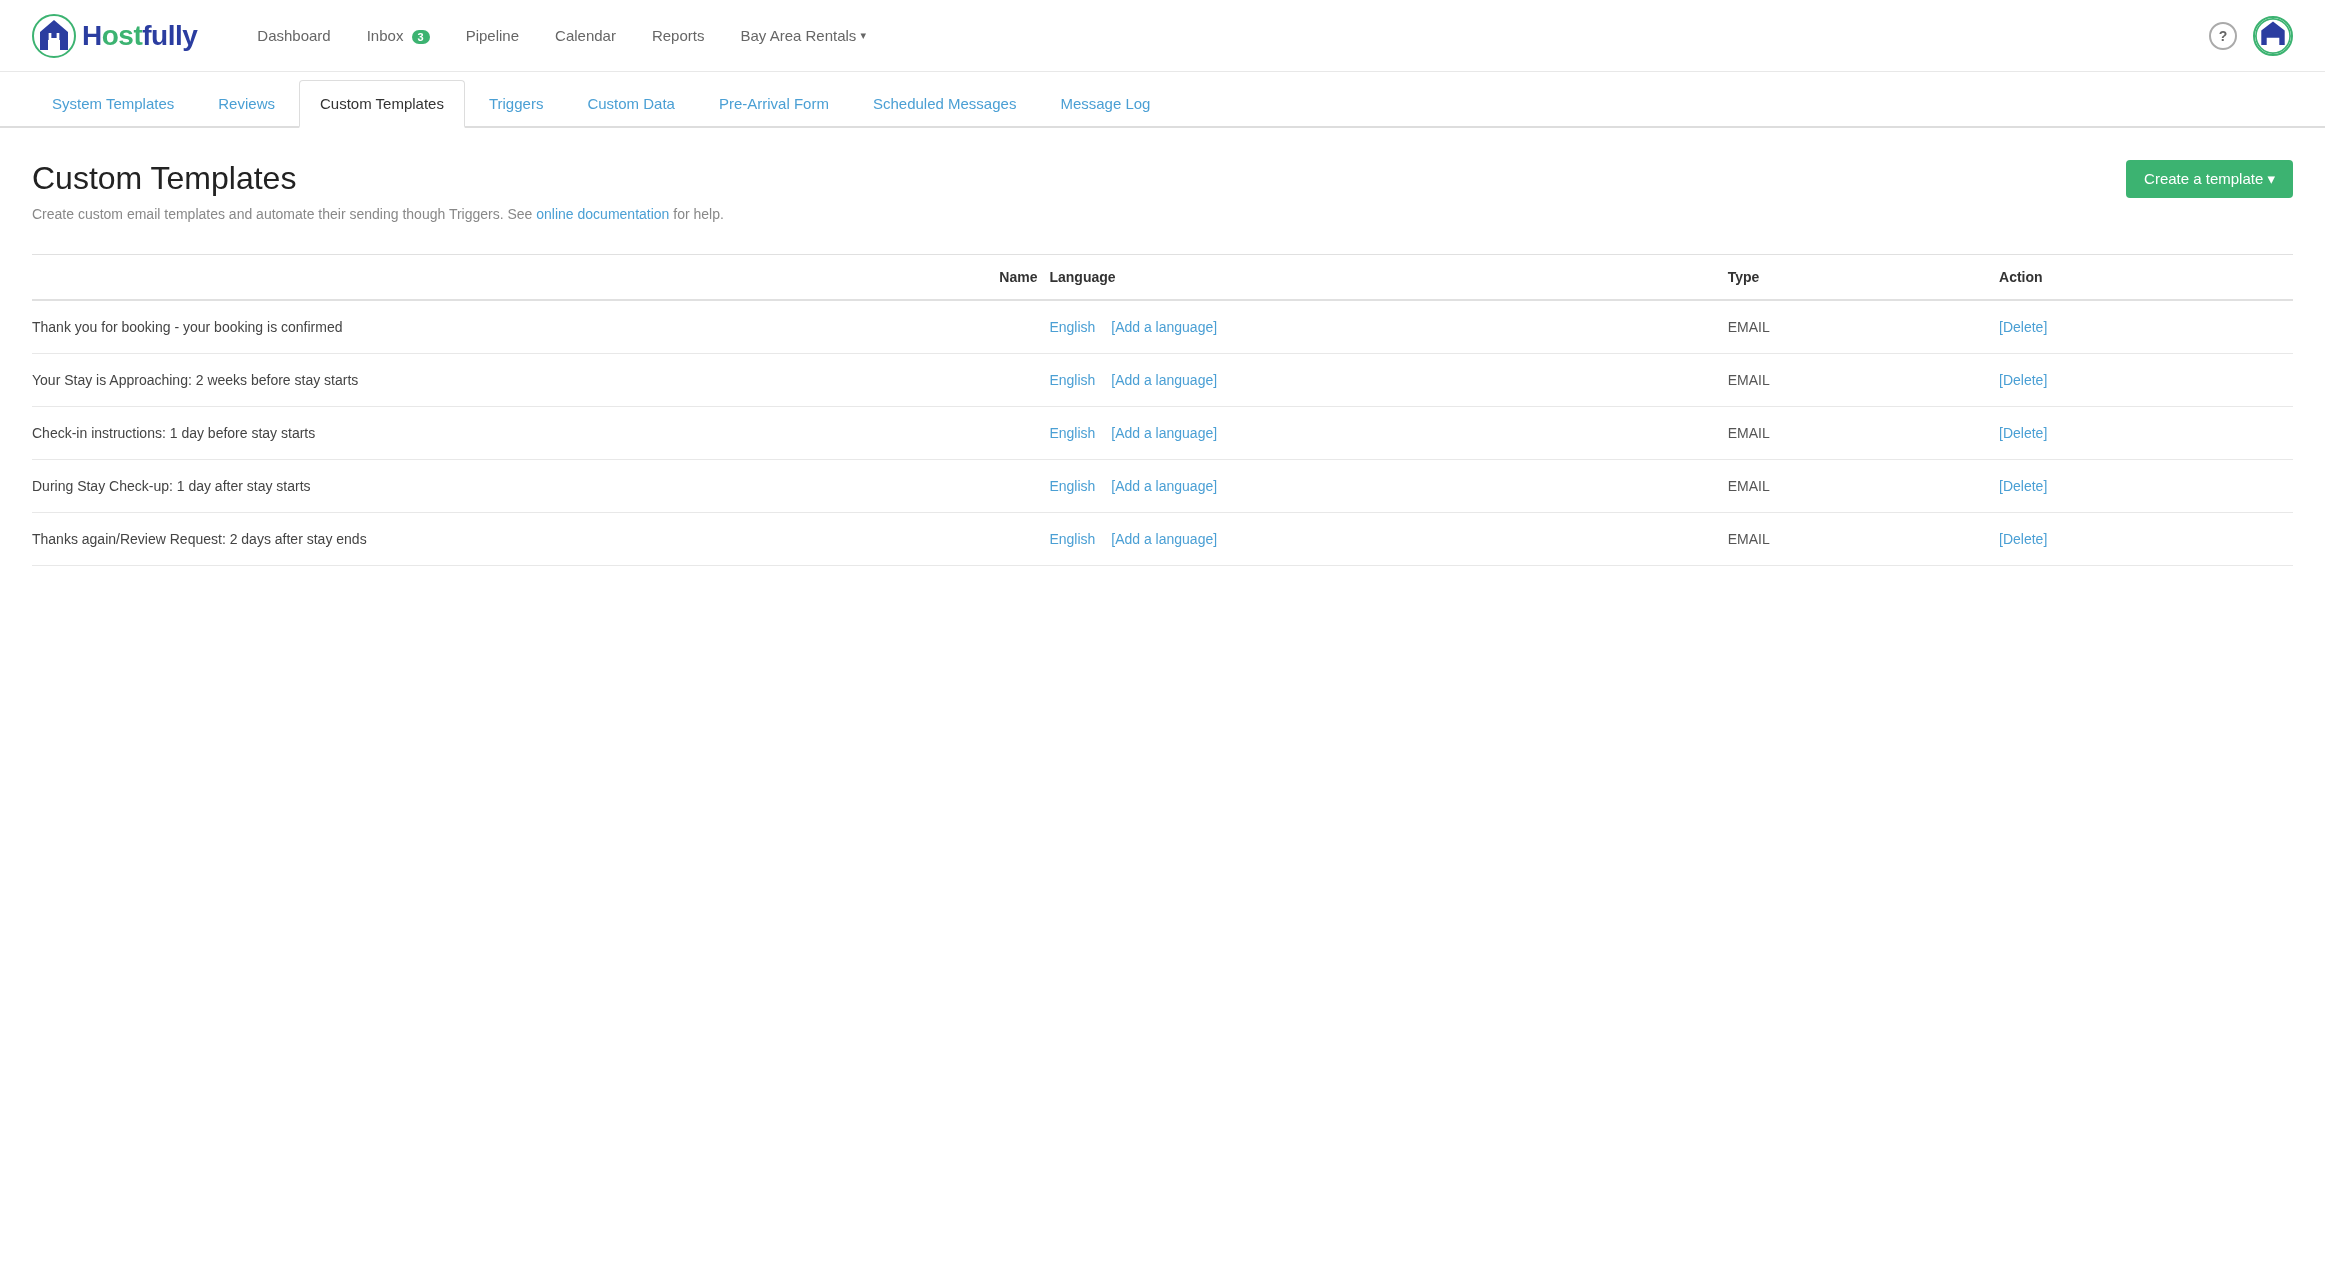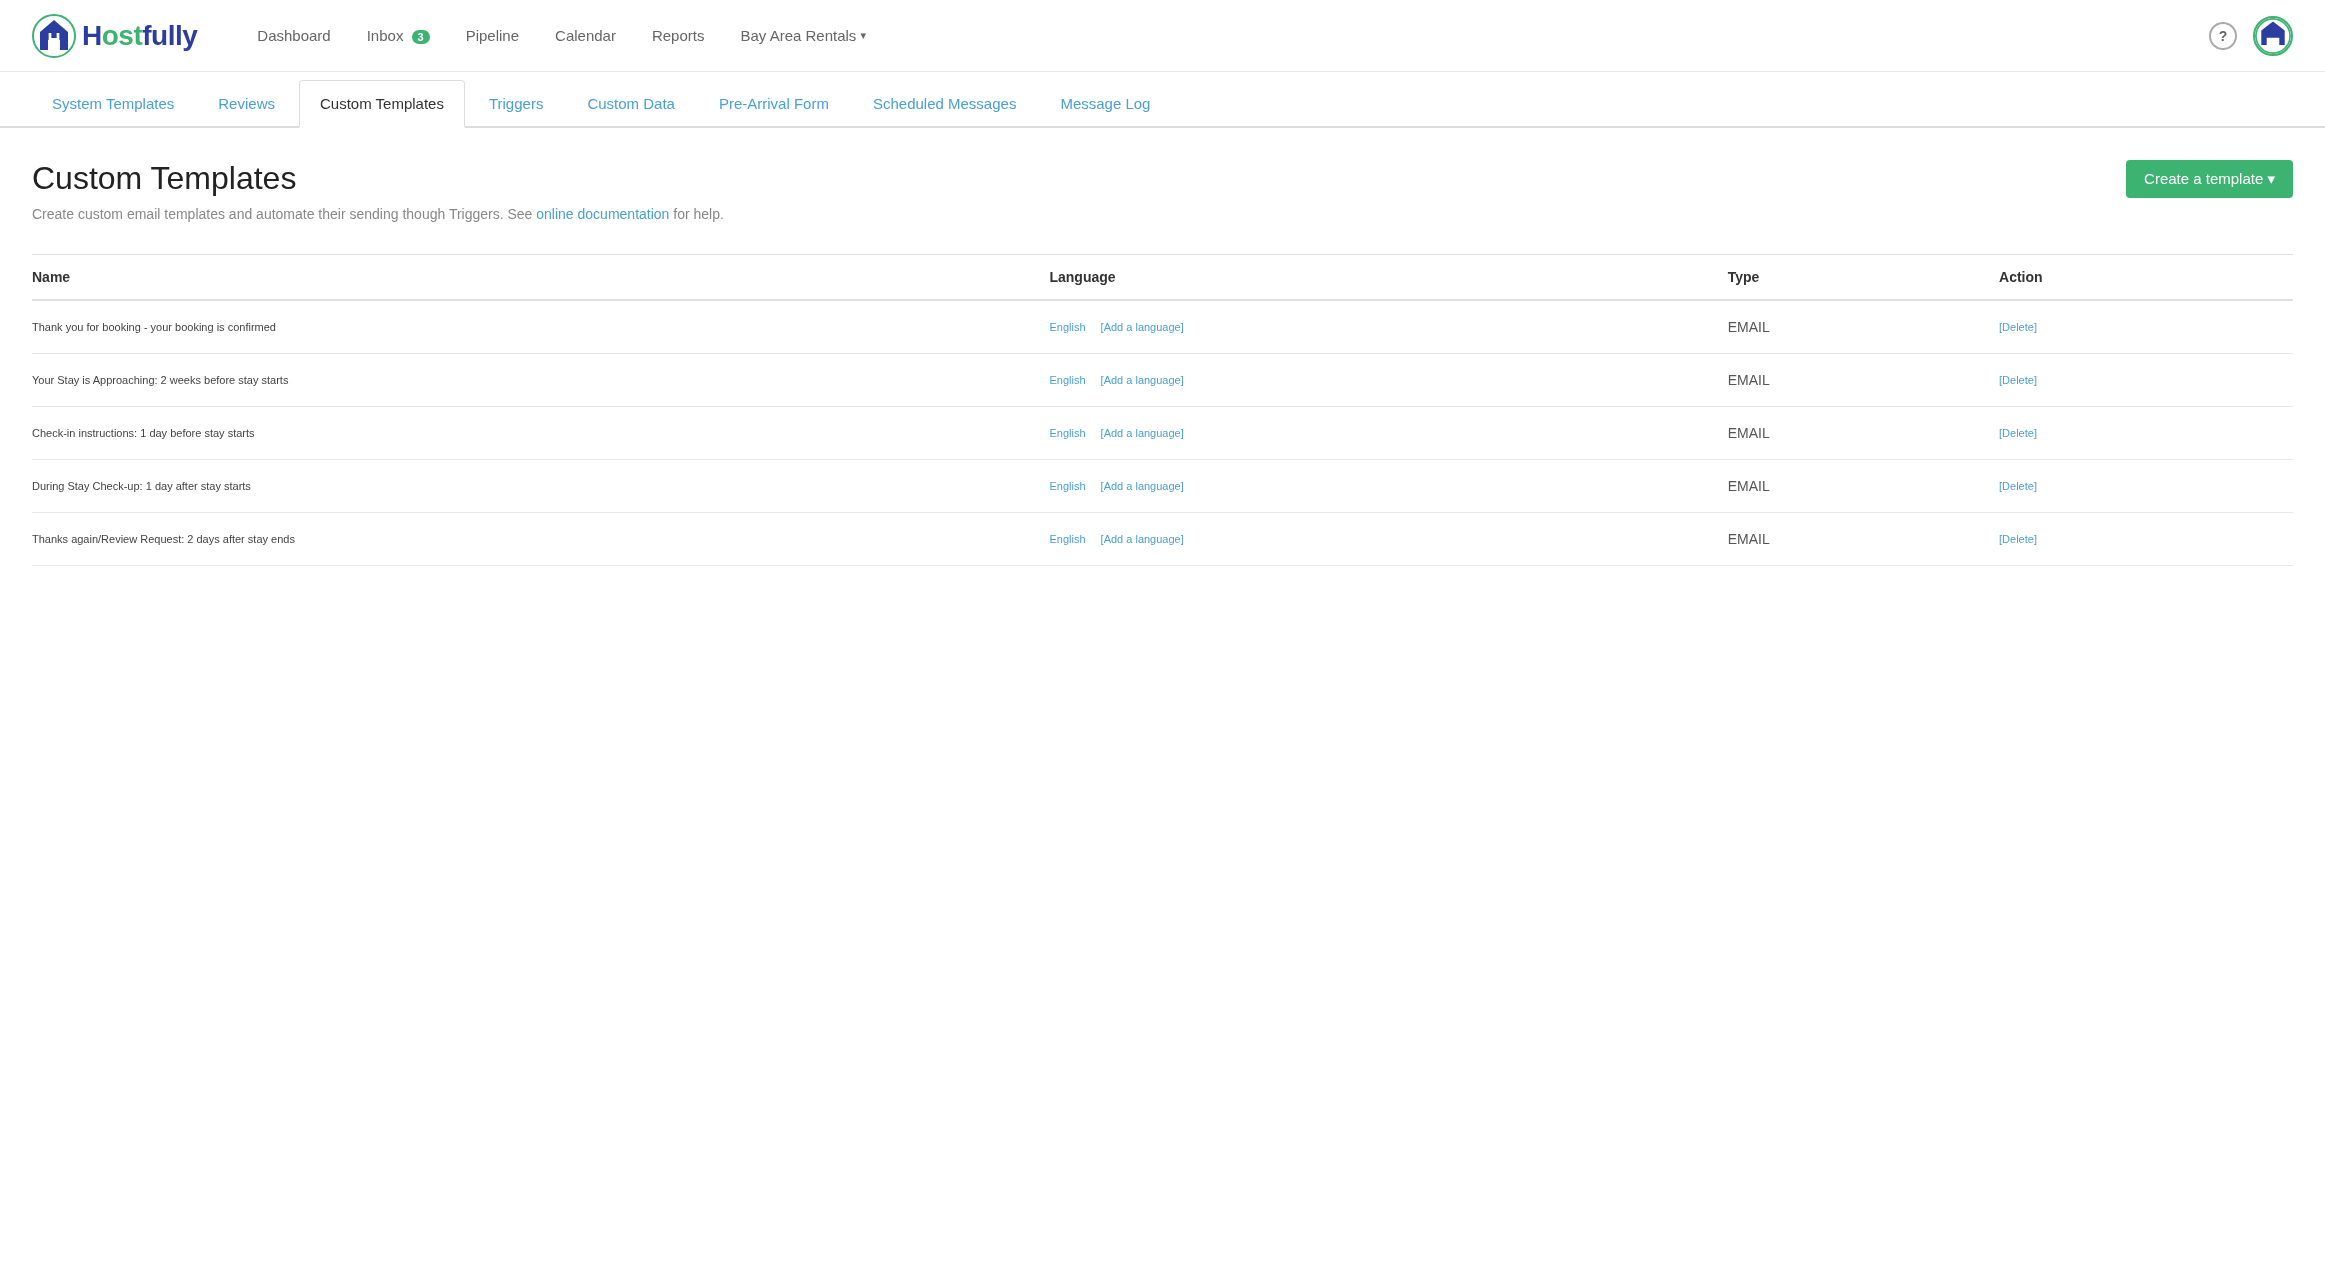--- a/index.html
+++ b/index.html
@@ -177,21 +177,21 @@
       font-weight: 600;
       color: #333;
       border-bottom: 2px solid #e0e0e0;
     }
     thead th:first-child { padding-left: 0; }
     tbody tr {
       border-bottom: 1px solid #e8e8e8;
     }
     tbody td {
       padding: 18px 12px 18px 0;
-      font-size: 11px;
+      font-size: 14px;
       color: #444;
       vertical-align: middle;
     }
     tbody td:first-child { padding-left: 0; }
     .lang-link {
       color: #4a9fd4;
       cursor: pointer;
       text-decoration: none;
     }
     .add-lang-link {
@@ -270,21 +270,21 @@
     <button class="create-btn">Create a template ▾</button>
   </div>
   <p class="page-desc">
     <span>Create custom email templates and automate their sending though Triggers. See </span><a href="#">online documentation</a><span> for help.</span>
   </p>
 
   <div class="table-wrap">
     <table>
       <thead>
         <tr>
-          <th style="width:45%;">Name</th>
+          <th style="width:45%;text-align:right;">Name</th>
           <th style="width:30%;">Language</th>
           <th style="width:12%;">Type</th>
           <th style="width:13%;">Action</th>
         </tr>
       </thead>
       <tbody id="table-body">
       <tr>
       <td>Thank you for booking - your booking is confirmed</td>
       <td>
         <a class="lang-link">English</a>

